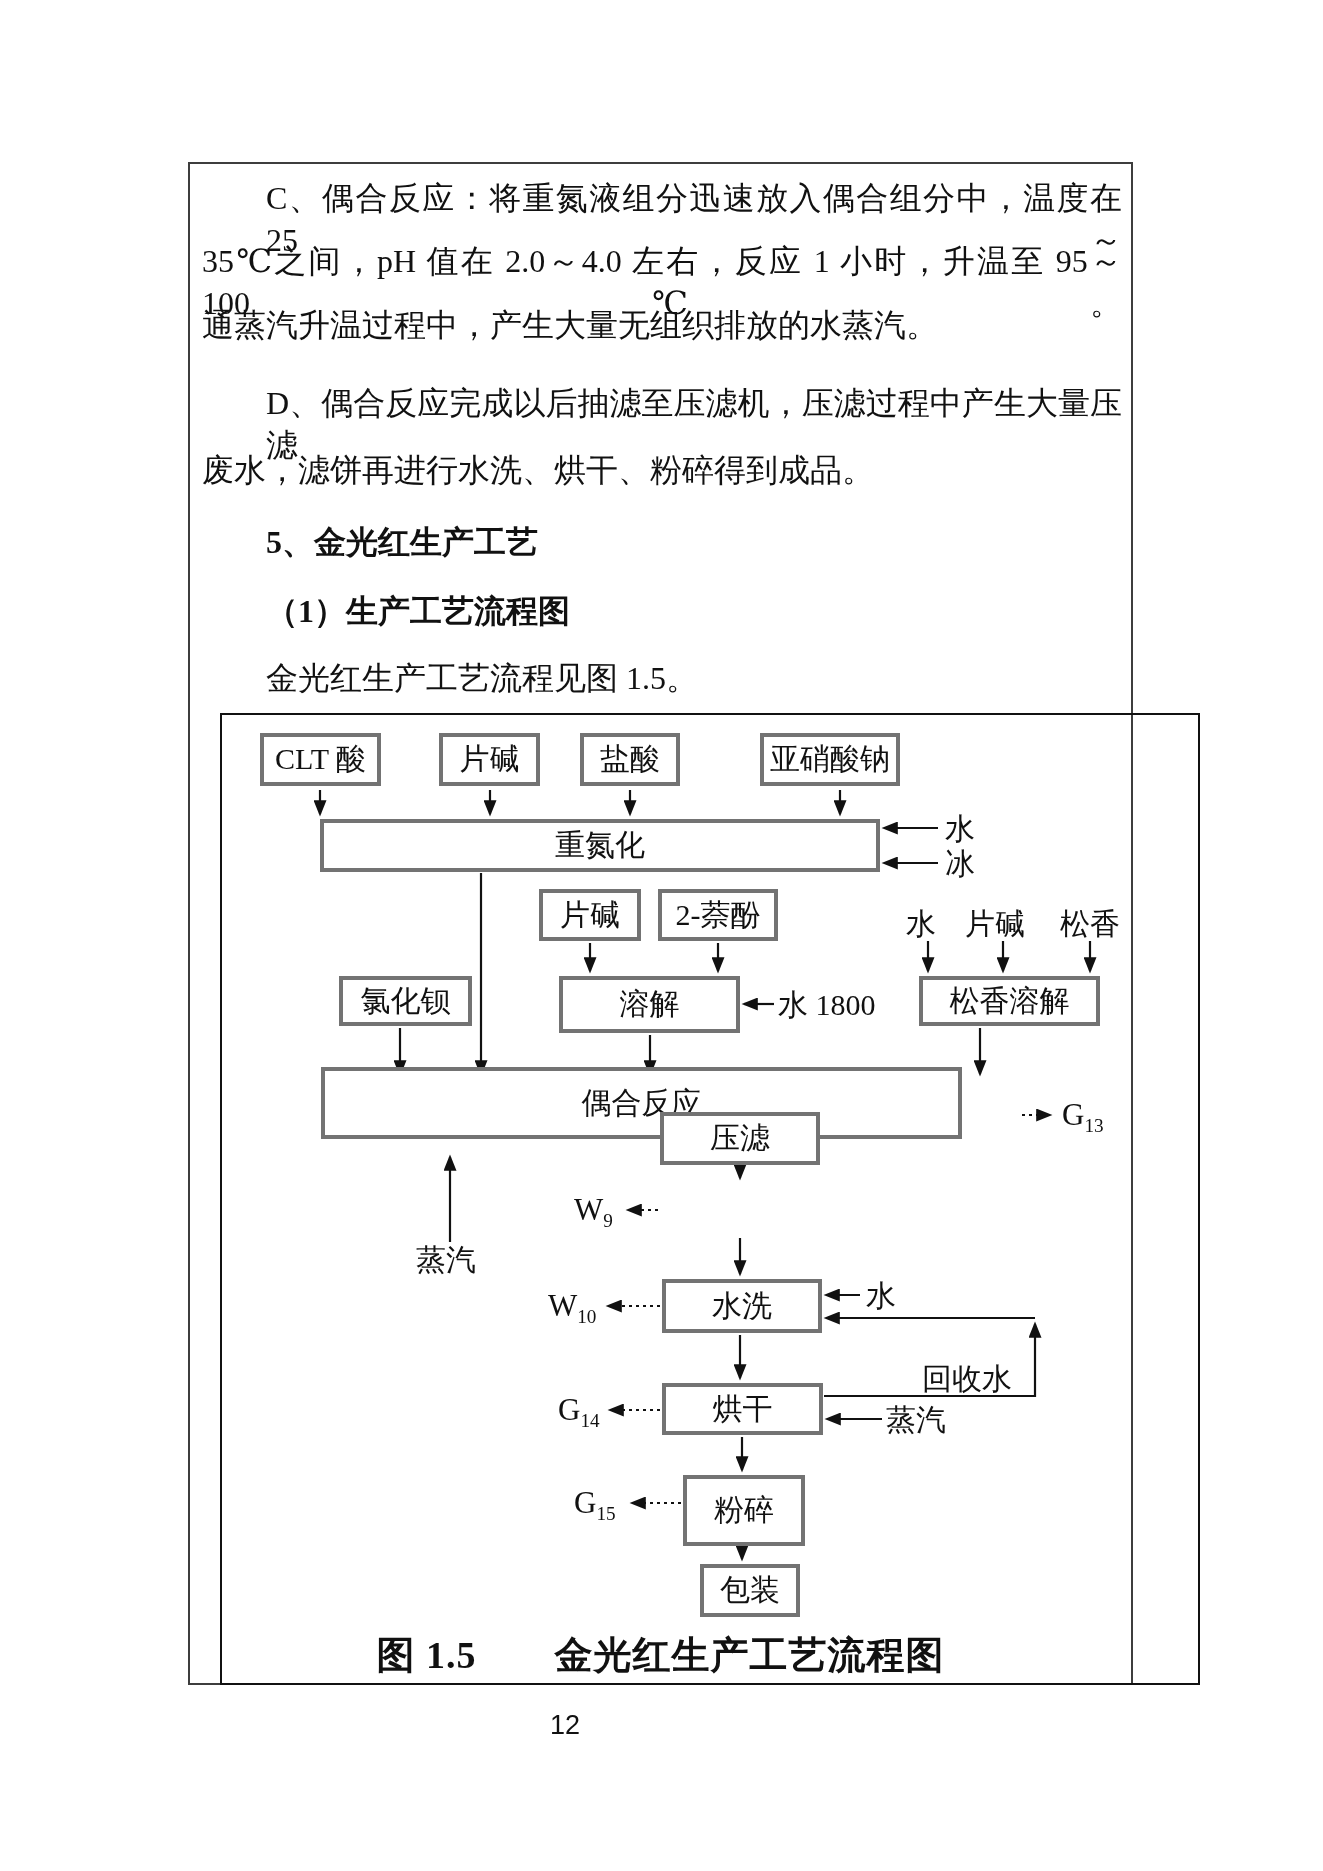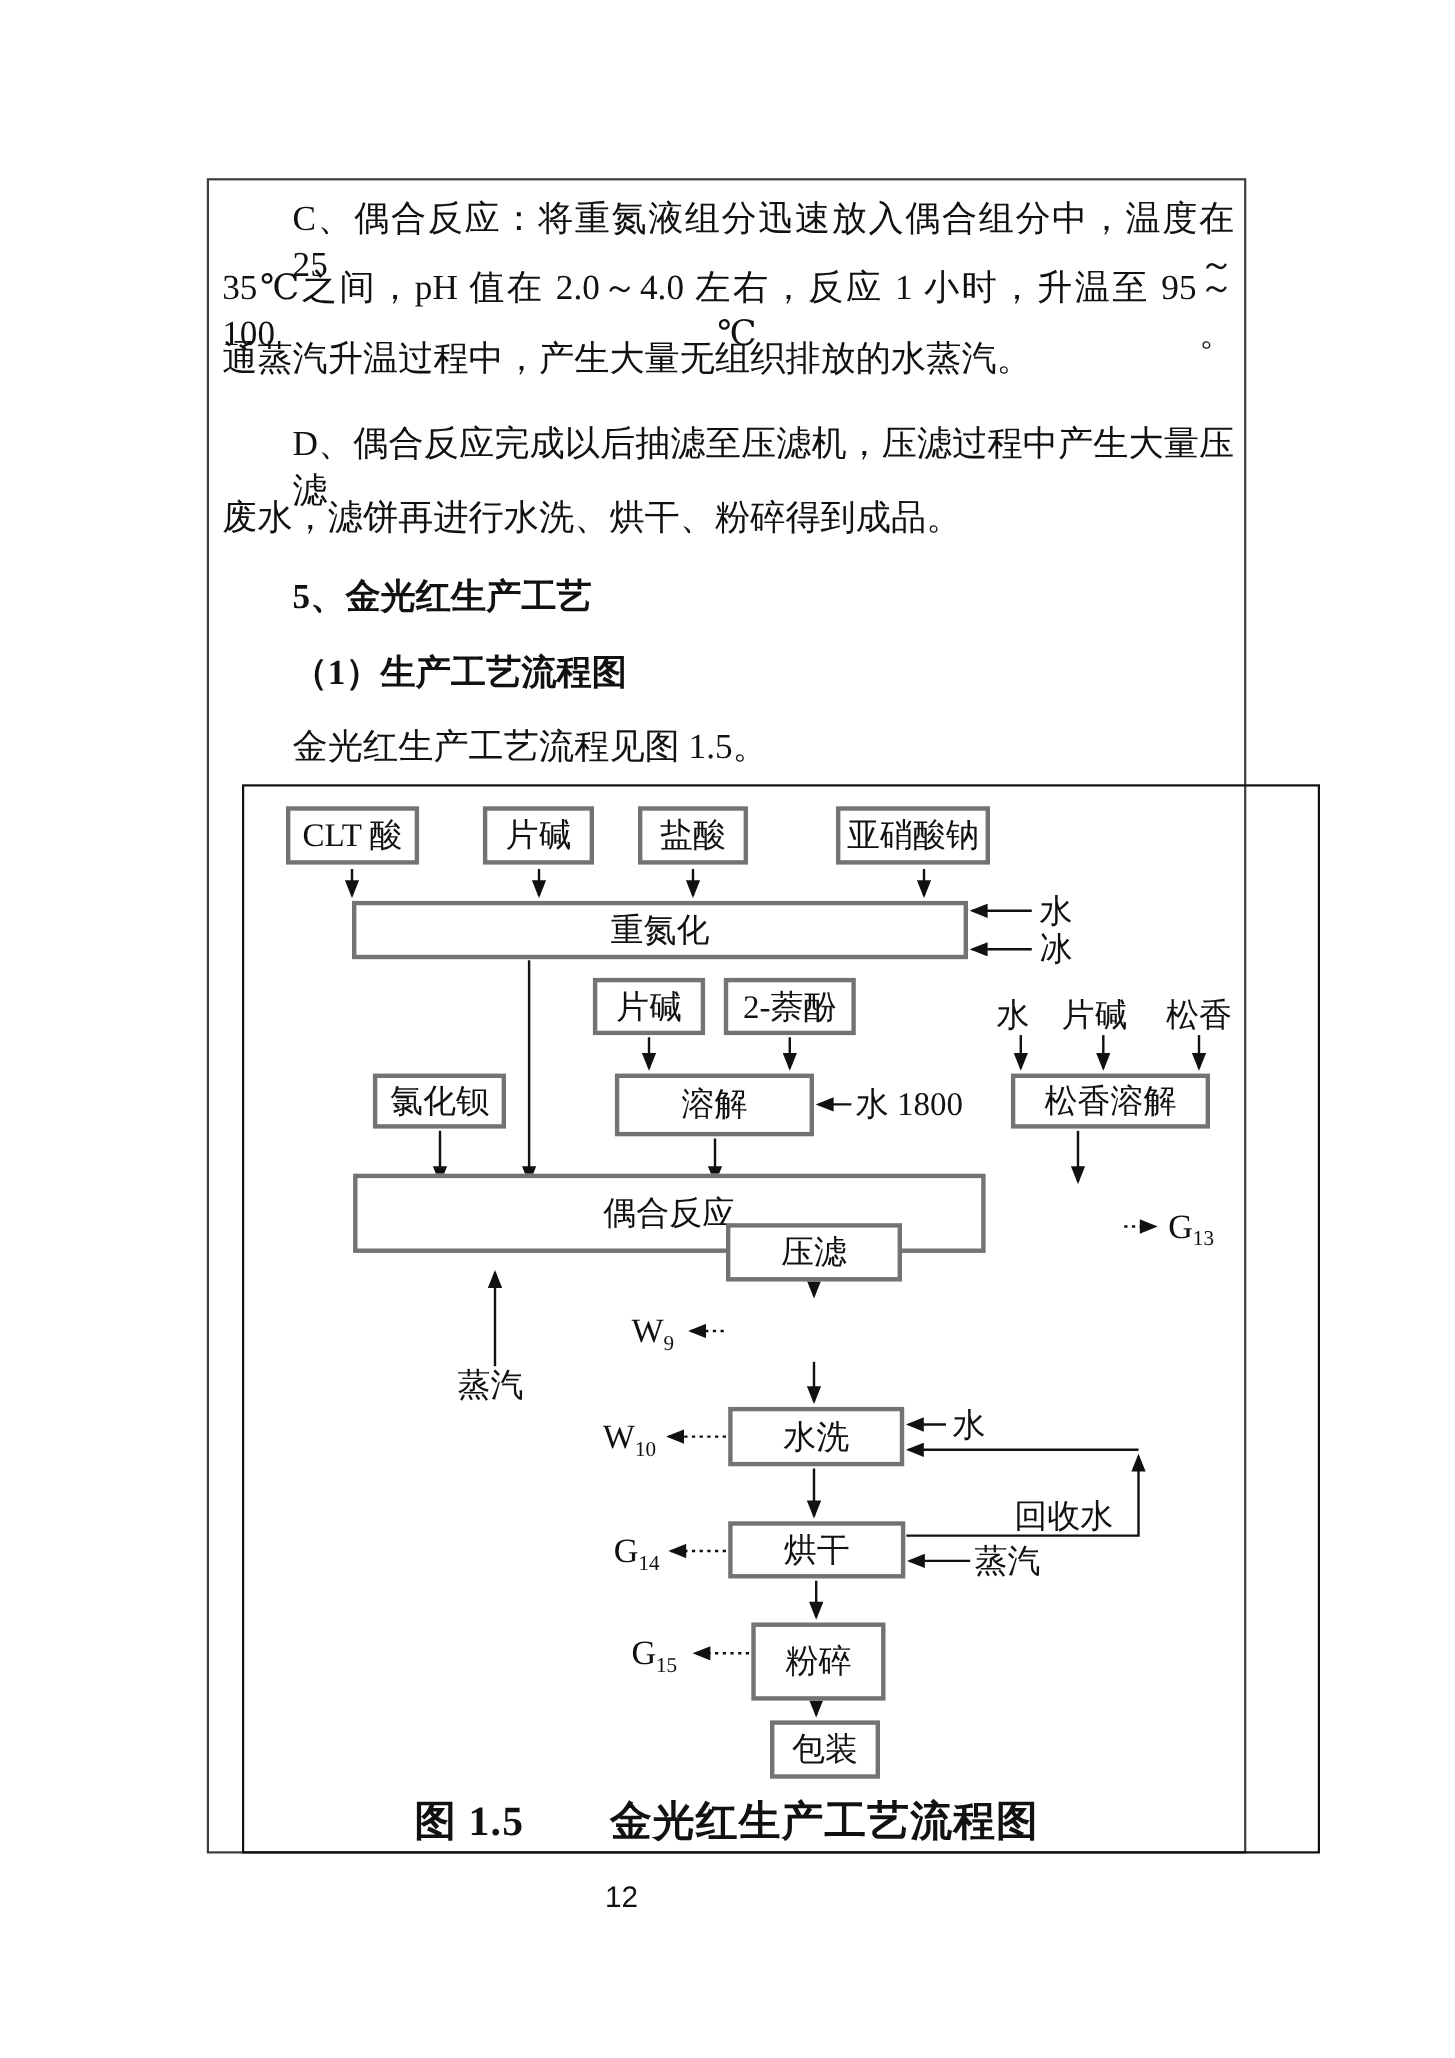--- a/index.html
+++ b/index.html
@@ -87,24 +87,24 @@
     </g>
   </svg>
 
   <div class="fbox" style="left:260px;top:733px;width:121px;height:53px">CLT 酸</div>
   <div class="fbox" style="left:439px;top:733px;width:101px;height:53px">片碱</div>
   <div class="fbox" style="left:580px;top:733px;width:100px;height:53px">盐酸</div>
   <div class="fbox" style="left:760px;top:733px;width:140px;height:53px">亚硝酸钠</div>
   <div class="fbox" style="left:320px;top:819px;width:560px;height:53px">重氮化</div>
   <div class="fbox" style="left:539px;top:889px;width:102px;height:52px">片碱</div>
   <div class="fbox" style="left:658px;top:889px;width:120px;height:52px">2-萘酚</div>
-  <div class="fbox" style="left:339px;top:976px;width:121px;height:50px">氯化钡</div>
+  <div class="fbox" style="left:339px;top:976px;width:133px;height:50px">氯化钡</div>
   <div class="fbox" style="left:559px;top:976px;width:181px;height:57px">溶解</div>
   <div class="fbox" style="left:919px;top:976px;width:181px;height:50px">松香溶解</div>
-  <div class="fbox" style="left:321px;top:1067px;width:575px;height:72px">偶合反应</div>
+  <div class="fbox" style="left:321px;top:1067px;width:641px;height:72px">偶合反应</div>
   <div class="fbox" style="left:660px;top:1112px;width:160px;height:53px">压滤</div>
   <div class="fbox" style="left:662px;top:1279px;width:160px;height:54px">水洗</div>
   <div class="fbox" style="left:662px;top:1383px;width:161px;height:52px">烘干</div>
   <div class="fbox" style="left:683px;top:1475px;width:122px;height:71px">粉碎</div>
   <div class="fbox" style="left:700px;top:1564px;width:100px;height:53px">包装</div>
 
   <div class="flabel" style="left:945px;top:812px">水</div>
   <div class="flabel" style="left:945px;top:847px">冰</div>
   <div class="flabel" style="left:778px;top:988px">水 1800</div>
   <div class="flabel" style="left:906px;top:907px">水</div>

